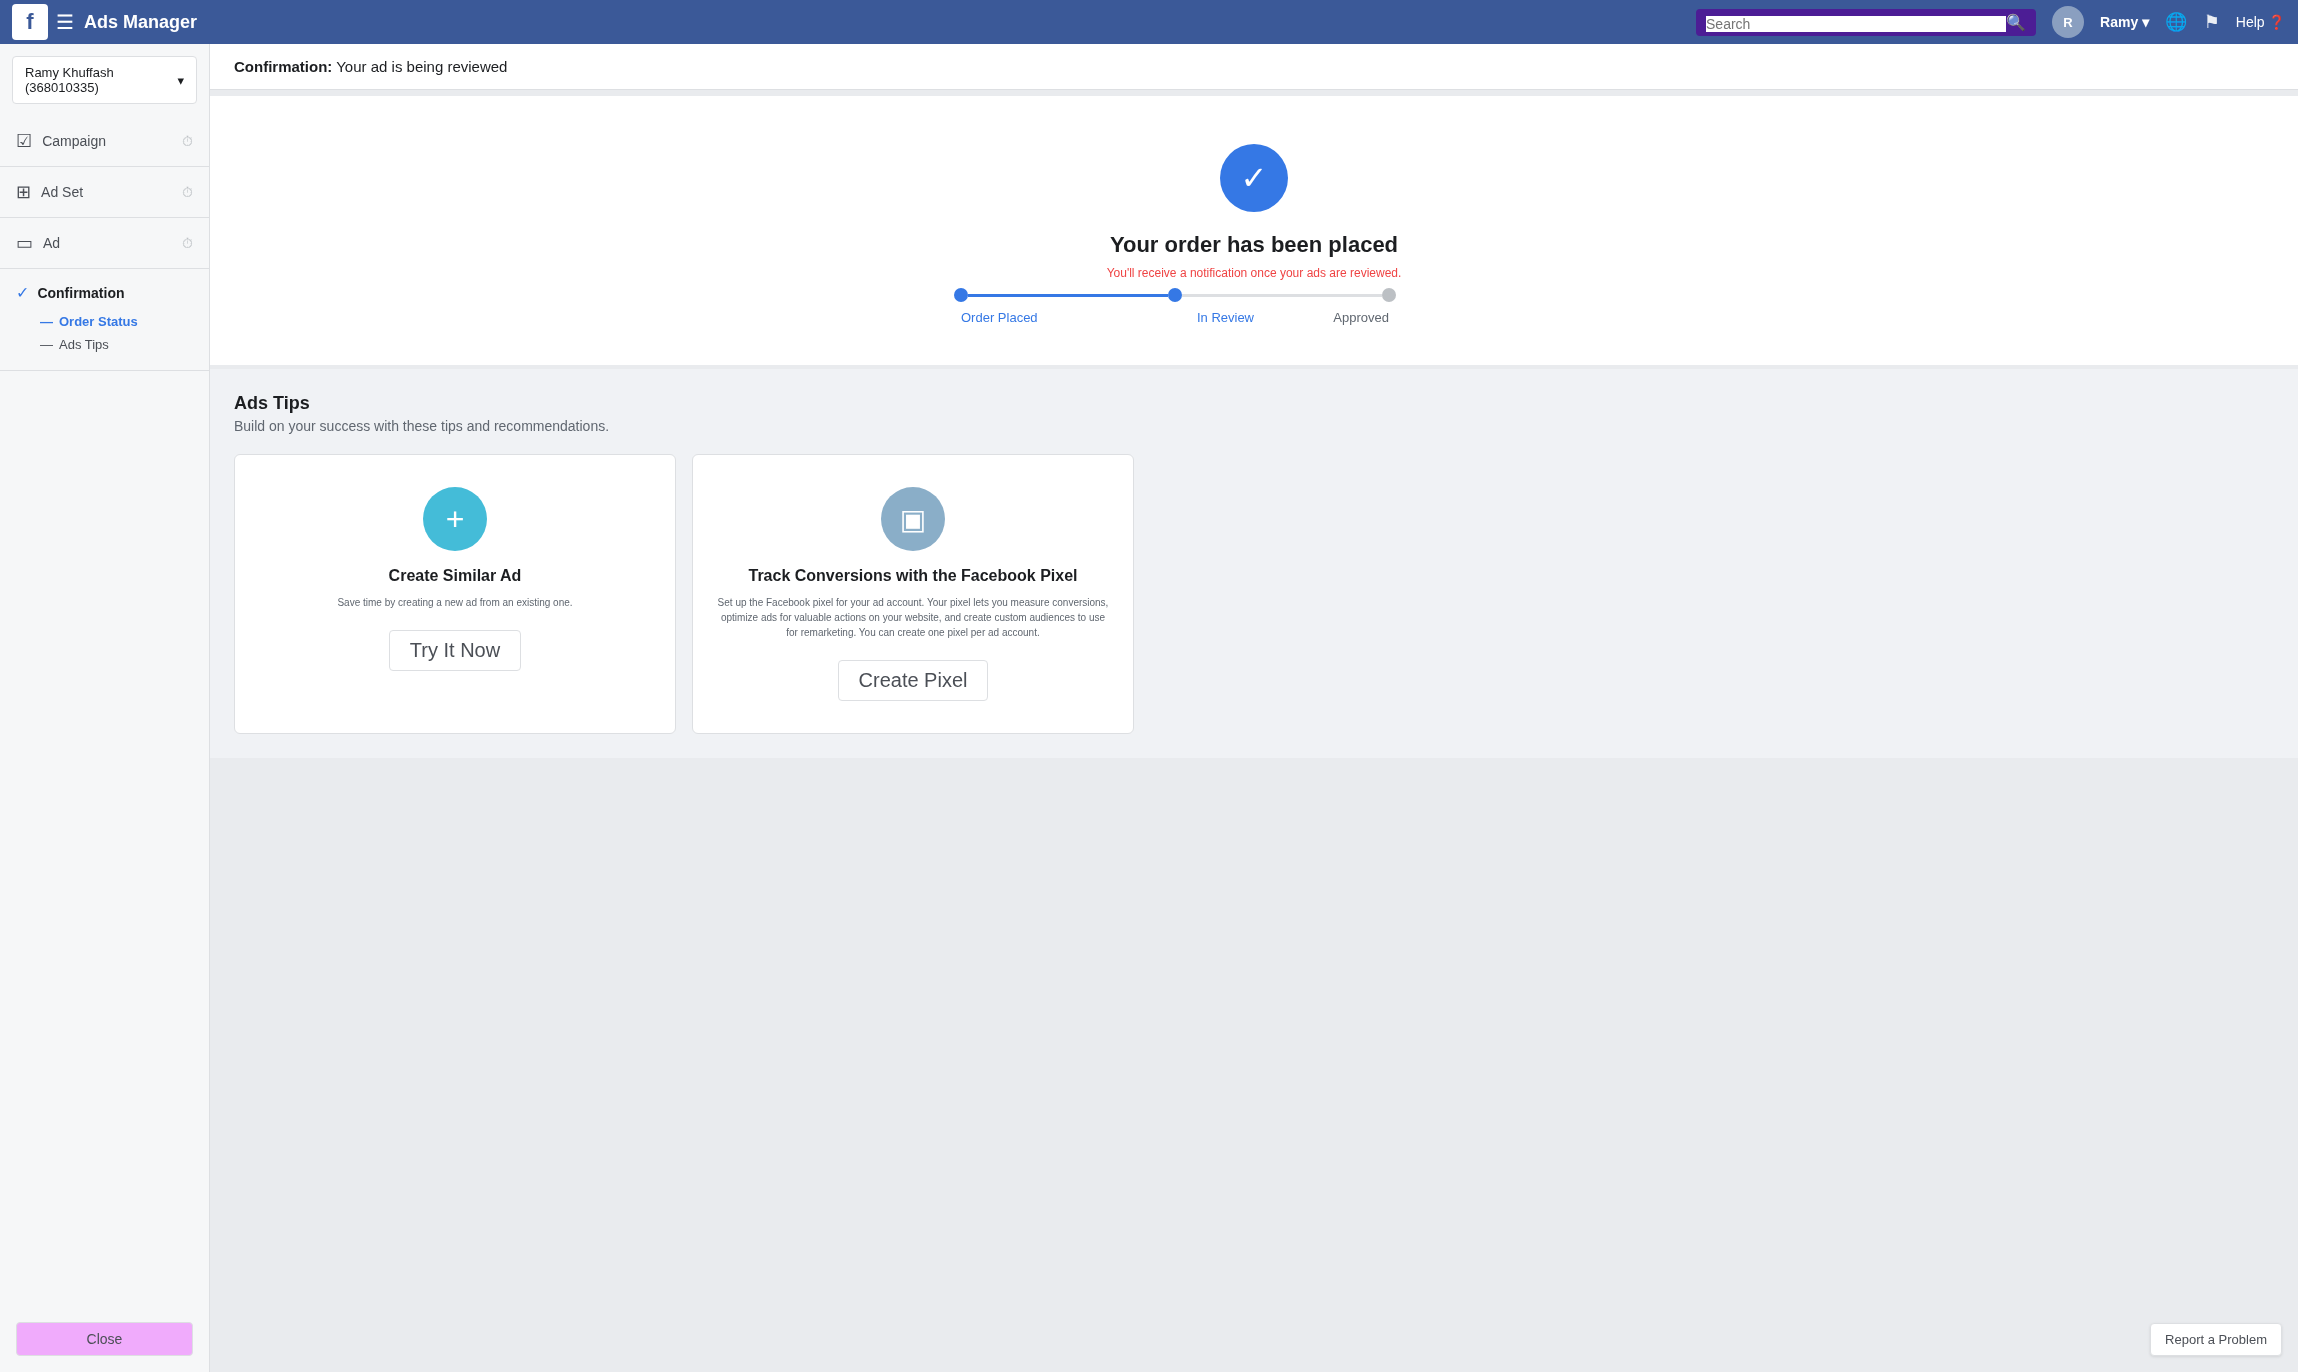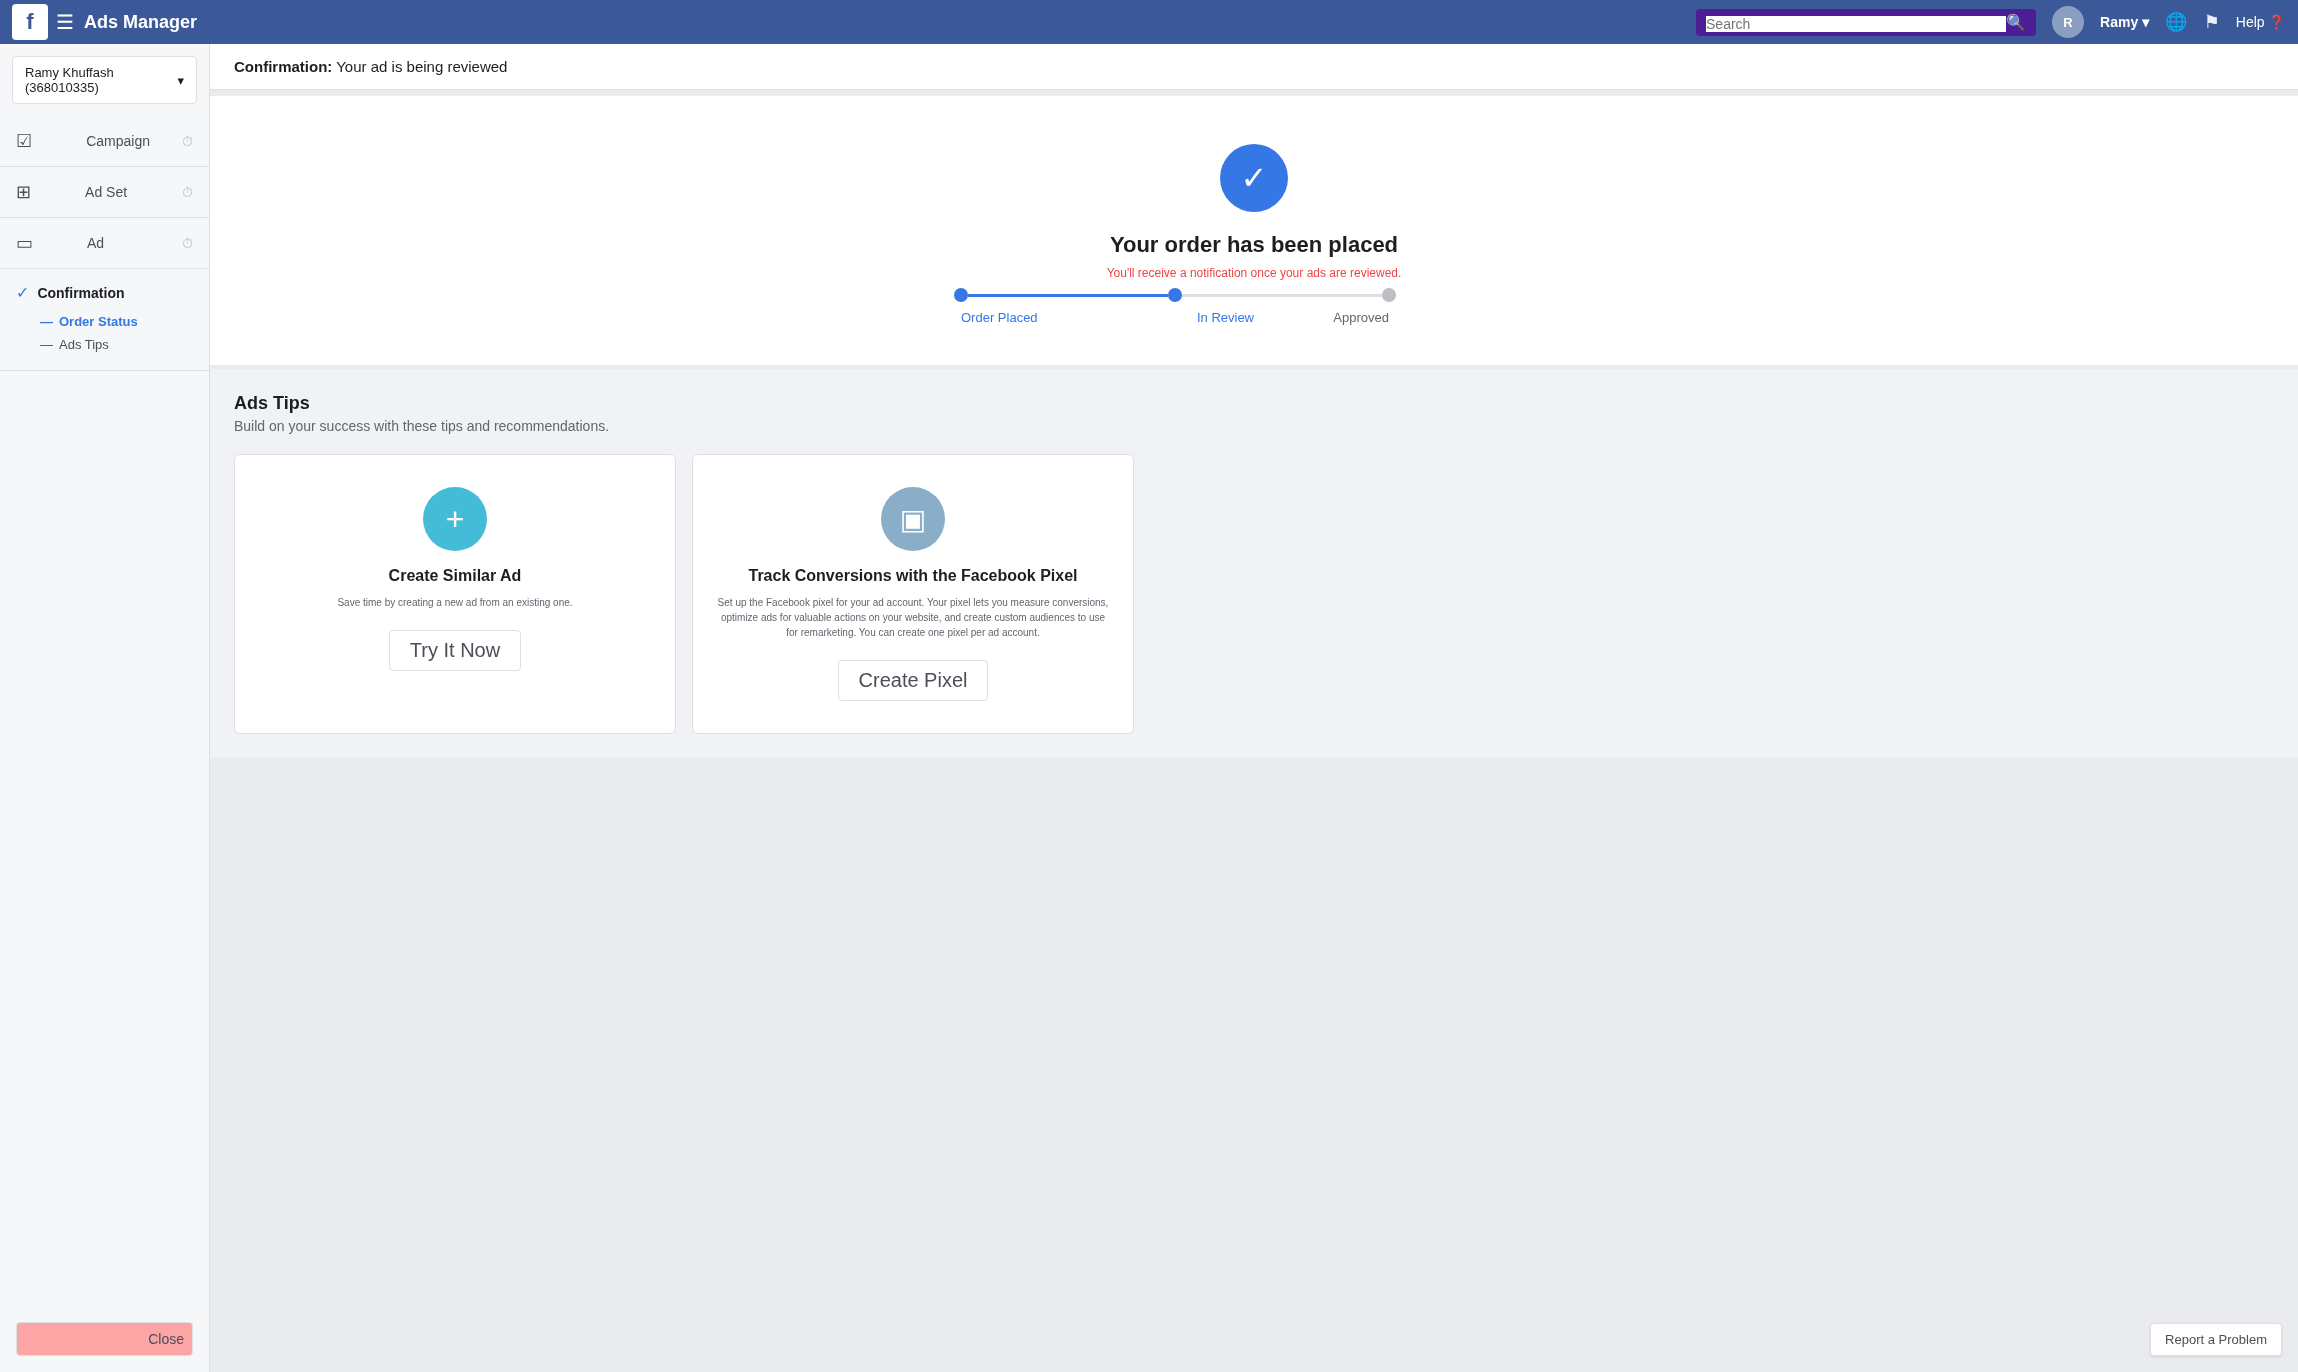--- a/index.html
+++ b/index.html
@@ -97,21 +97,21 @@
     .sidebar-nav { flex: 1; }
     .sidebar-item {
       display: flex; align-items: center; justify-content: space-between;
       padding: 14px 16px;
       border-bottom: 1px solid #dddfe2;
       cursor: pointer;
       color: #4b4f56;
     }
     .sidebar-item-left { display: flex; align-items: center; gap: 10px; }
     .sidebar-item-icon { font-size: 18px; color: #4b4f56; }
-    .sidebar-item-label { font-size: 14px; font-weight: 500; margin-left: 44px; }
+    .sidebar-item-label { font-size: 14px; font-weight: 500; }
     .sidebar-item-clock { font-size: 14px; color: #bcc0c4; }
 
     
     .confirmation-section {
       border-bottom: 1px solid #dddfe2;
       padding: 14px 16px;
     }
     .confirmation-header {
       display: flex; align-items: center; gap: 8px;
       margin-bottom: 8px;
@@ -123,24 +123,24 @@
       display: flex; align-items: center; gap: 6px;
       padding: 4px 0;
       font-size: 13px; cursor: pointer;
     }
     .conf-sub-item.active { color: #3578e5; font-weight: 600; }
     .conf-sub-item.inactive { color: #4b4f56; }
 
     .close-btn {
       margin: 16px;
       padding: 8px;
-      background: #fca5a5;
+      background: #f0abfc;
       border: 1px solid #dddfe2;
       border-radius: 4px;
-      text-align: right;
+      text-align: center;
       cursor: pointer;
       font-size: 14px;
       font-weight: 500;
       color: #4b4f56;
     }
 
     
     .main-content {
       margin-left: 210px;
       flex: 1;

